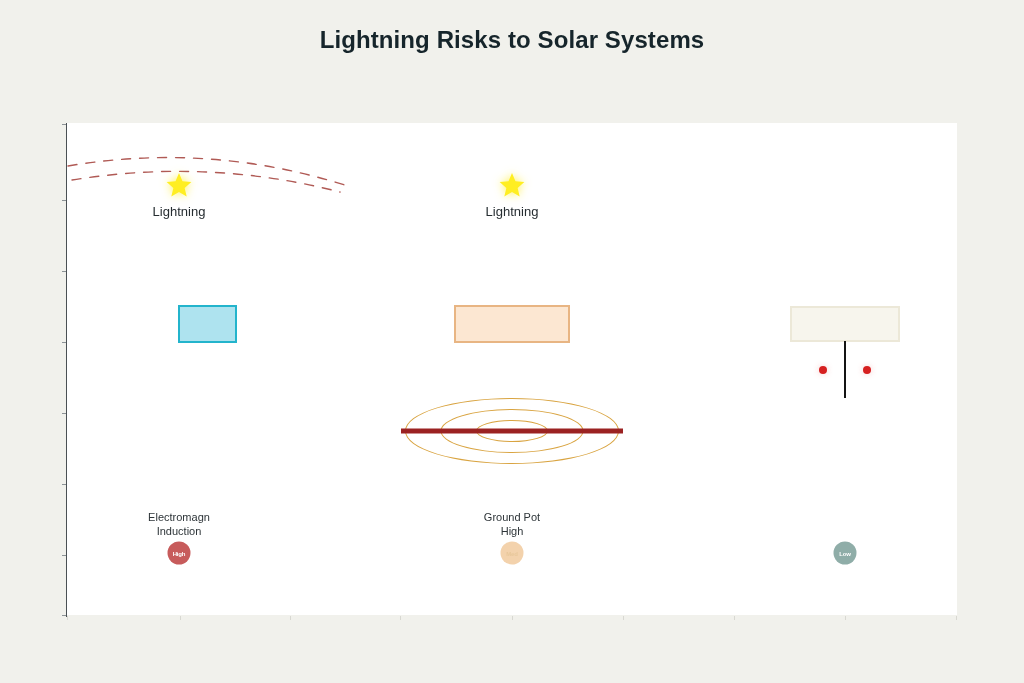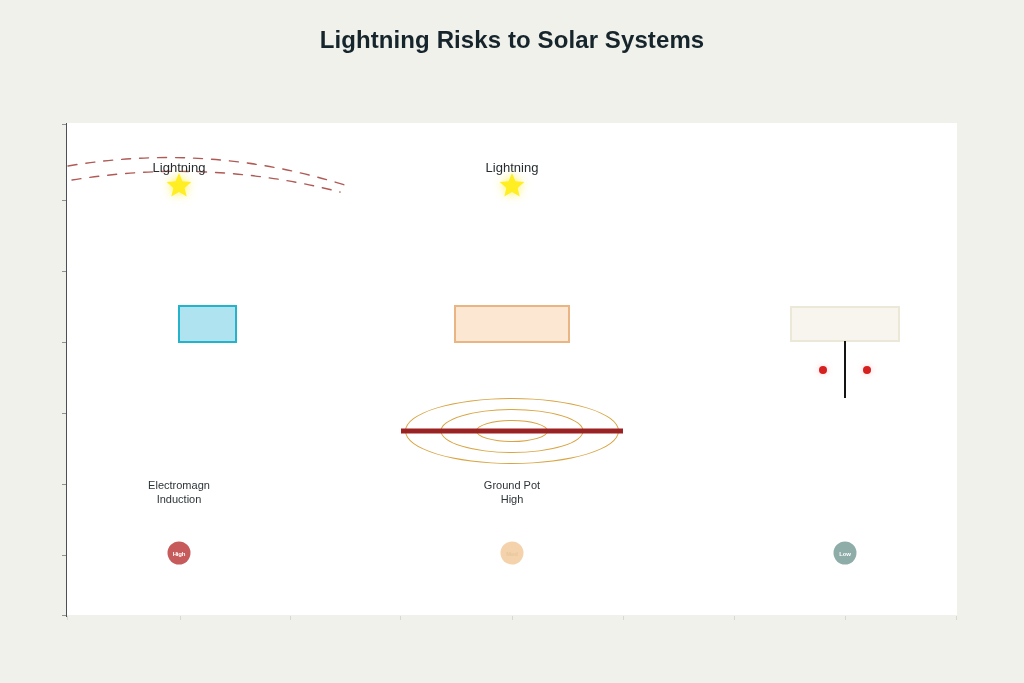--- a/index.html
+++ b/index.html
@@ -68,20 +68,21 @@
     background: #d8d8d2;
   }
 
   
   .lightning-label {
     position: absolute;
     font-size: 13px;
     color: #262d31;
     white-space: nowrap;
     transform: translateX(-50%);
+    margin-top: 44px;
   }
 
   .star {
     position: absolute;
     width: 26px;
     height: 26px;
     transform: translateX(-50%);
     filter: drop-shadow(0 0 5px rgba(255,240,60,0.85));
   }
 
@@ -150,20 +151,21 @@
   
   .caption {
     position: absolute;
     font-size: 11px;
     line-height: 14px;
     color: #2d3438;
     text-align: center;
     transform: translateX(-50%);
     white-space: pre-line;
     width: 180px;
+    margin-top: 32px;
   }
 
   
   .badge {
     position: absolute;
     width: 23px;
     height: 23px;
     border-radius: 50%;
     transform: translate(-50%, -50%);
     display: flex;

